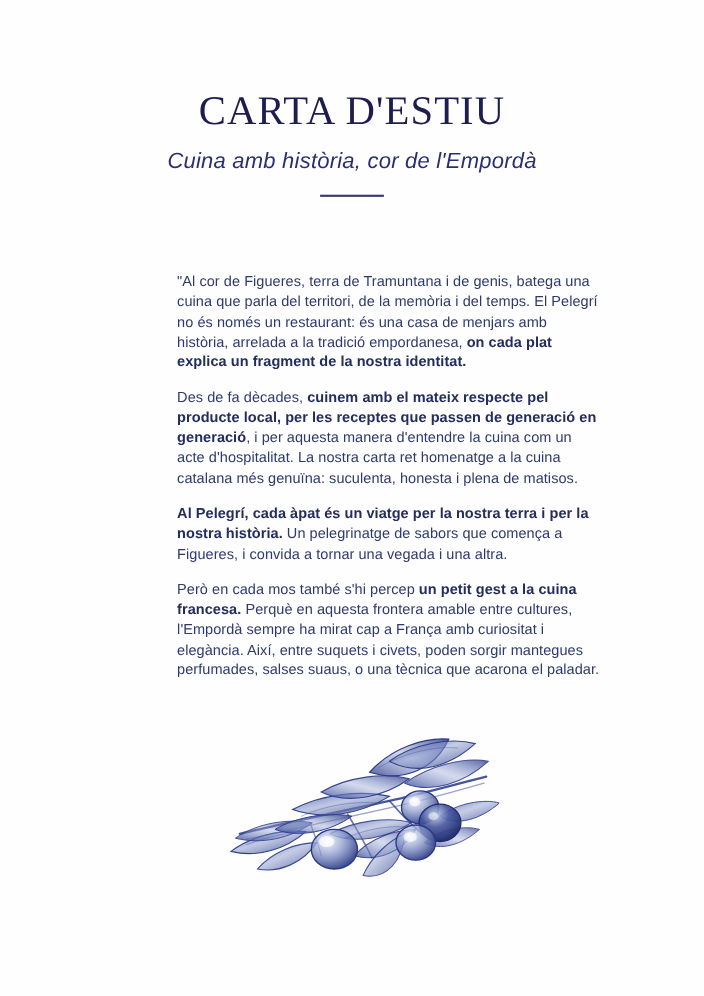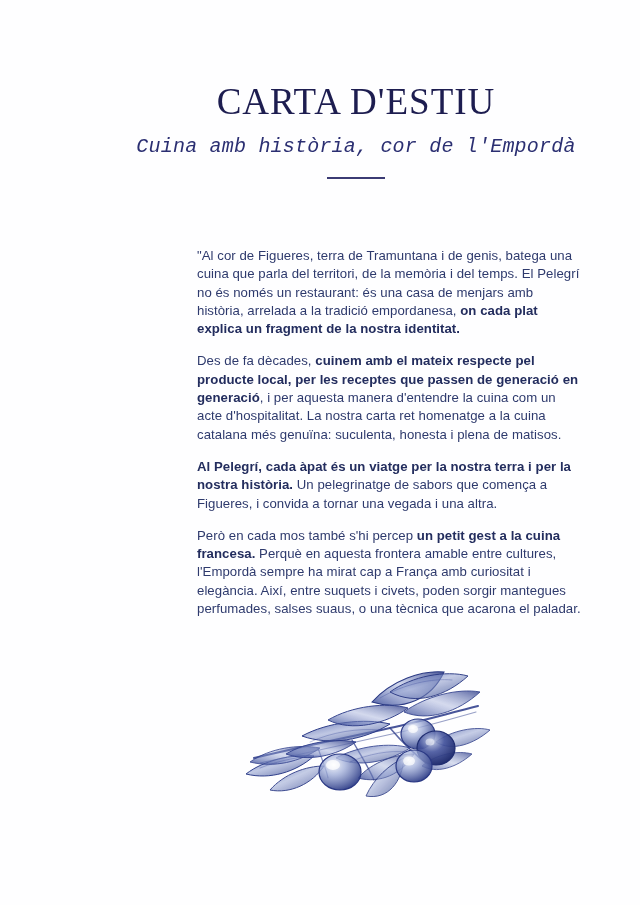--- a/index.html
+++ b/index.html
@@ -13,21 +13,20 @@
     font-family: "Liberation Sans", sans-serif;
     overflow: hidden;
     position: relative;
   }
 
   .page {
     position: relative;
     width: 528px;
     height: 905px;
     box-sizing: border-box;
-    margin-left: 36px;
   }
 
   
   .header {
     position: absolute;
     top: 82px;
     left: 0;
     width: 640px;
     text-align: center;
   }
@@ -37,21 +36,21 @@
     font-size: 37px;
     line-height: 40px;
     letter-spacing: 1.0px;
     color: #1d1d50;
     margin: 0;
     font-weight: 400;
     white-space: nowrap;
   }
 
   .doc-subtitle {
-    font-family: Liberation Mono, monospace;
+    font-family: Liberation Sans, sans-serif;
     font-style: italic;
     font-size: 20px;
     line-height: 26px;
     color: #2b2f72;
     margin: 12px 0 0 0;
     font-weight: 400;
     letter-spacing: 0.2px;
   }
 
   .divider-wrap {

